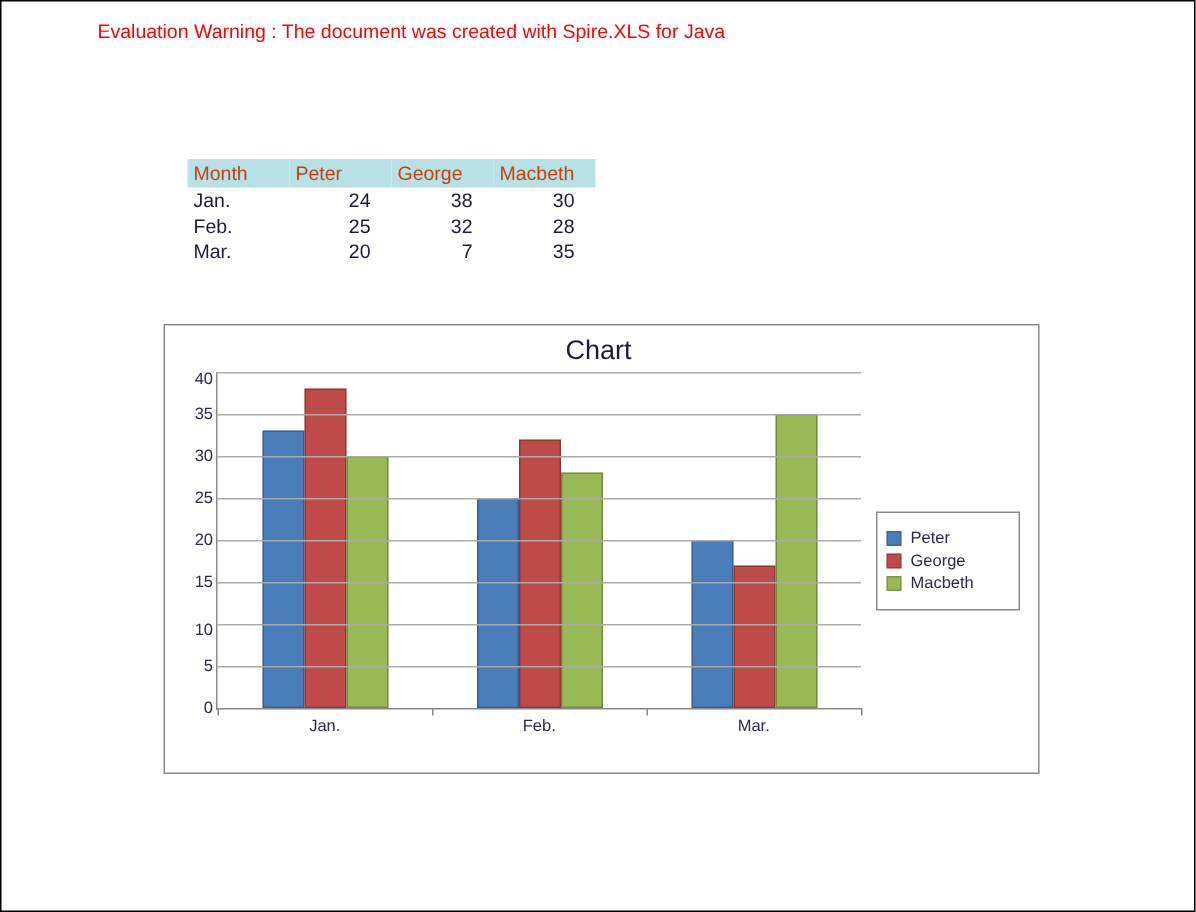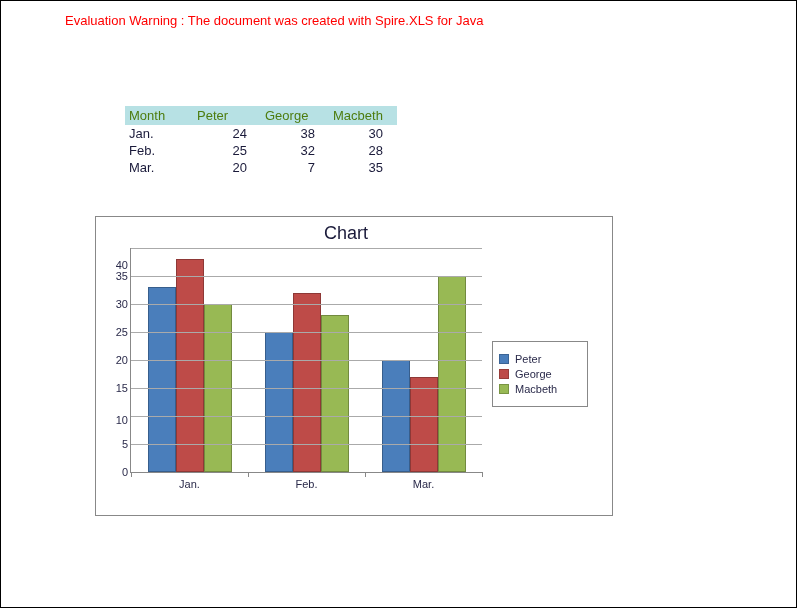--- a/index.html
+++ b/index.html
@@ -26,35 +26,35 @@
     font-size: 13px;
     margin-left: 60px;
     margin-bottom: 40px;
   }
   .data-table th {
     background: #b7e1e4;
     text-align: left;
     font-weight: normal;
     padding: 2px 4px;
     width: 60px;
-    color: #4d7c0f;
+    color: #c2410c;
   }
   .data-table td {
     padding: 1px 4px;
     color: #1a1a3a;
   }
   .data-table td.num { text-align: right; padding-right: 14px;}
   .data-table td.lbl { text-align: left;}
   .chart-frame {
-    width: 518px;
+    width: 584px;
     height: 300px;
     border: 1px solid #888;
-    margin-left: 30px;
-    position: relative;
-    padding: 6px 24px 4px 8px;
+    margin-left: 44px;
+    position: relative;
+    padding: 6px 12px 4px 8px;
     box-sizing: border-box;
   }
   .chart-title {
     text-align: center;
     font-size: 18px;
     color: #1a1a3a;
     margin-bottom: 4px;
   }
   .chart-body {
     display: flex;
@@ -185,21 +185,21 @@
       <div class="plot-zone">
         <div class="y-axis" id="y-axis" style="height: 224px;">
             <div class="y-tick" style="top: 224px;">0</div>
             <div class="y-tick" style="top: 196px;">5</div>
             <div class="y-tick" style="top: 172px;">10</div>
             <div class="y-tick" style="top: 140px;">15</div>
             <div class="y-tick" style="top: 112px;">20</div>
             <div class="y-tick" style="top: 84px;">25</div>
             <div class="y-tick" style="top: 56px;">30</div>
             <div class="y-tick" style="top: 28px;">35</div>
-            <div class="y-tick" style="top: 17px;">40</div>
+            <div class="y-tick" style="top: 5px;">40</div>
           </div>
         <div class="plot" id="plot" style="height: 224px;">
           <div class="bars" id="bars">
               <div class="group">
                 <div class="bar" title="Peter: 33" style="height: 184.8px; background: rgb(74, 126, 187);"></div>
                 <div class="bar" title="George: 38" style="height: 212.8px; background: rgb(190, 75, 72);"></div>
                 <div class="bar" title="Macbeth: 30" style="height: 168px; background: rgb(152, 185, 84);"></div>
                 <div class="x-label">Jan.</div>
               </div>
               <div class="group">

